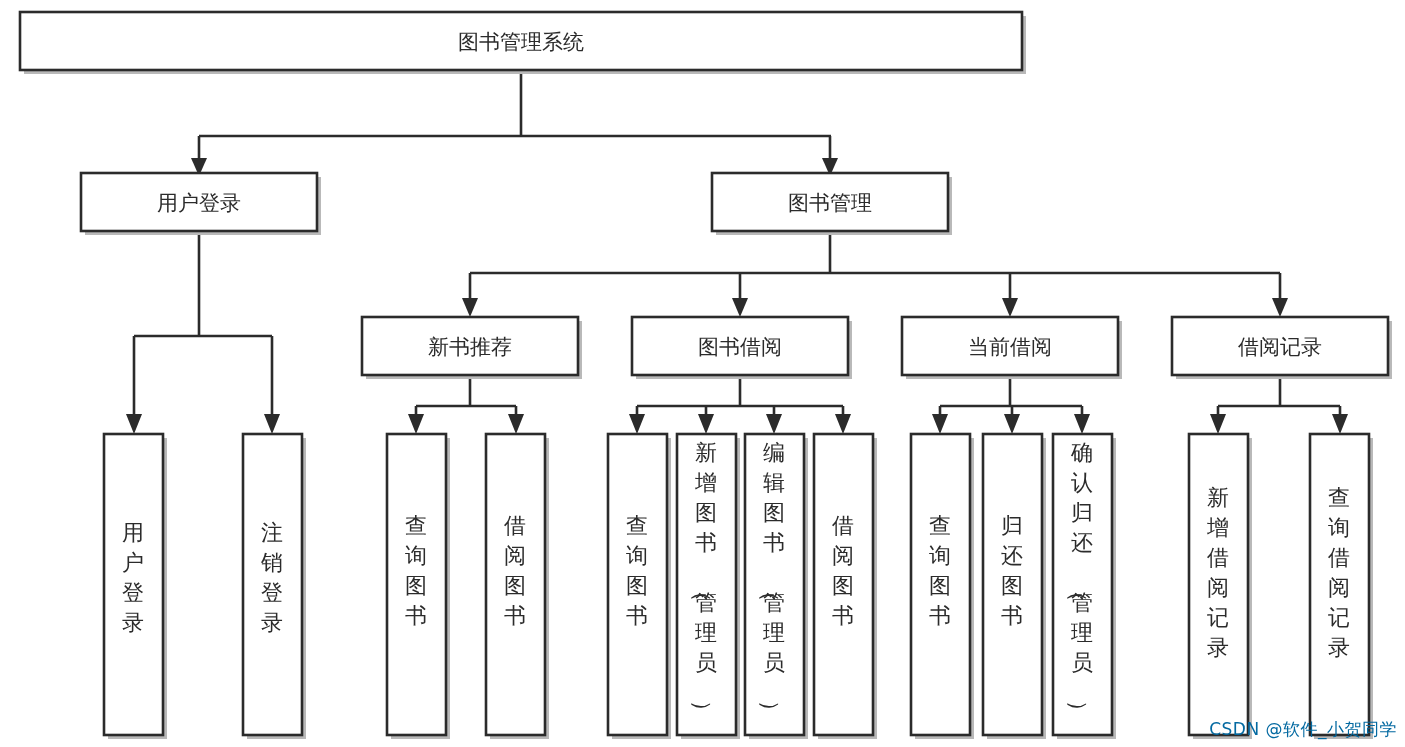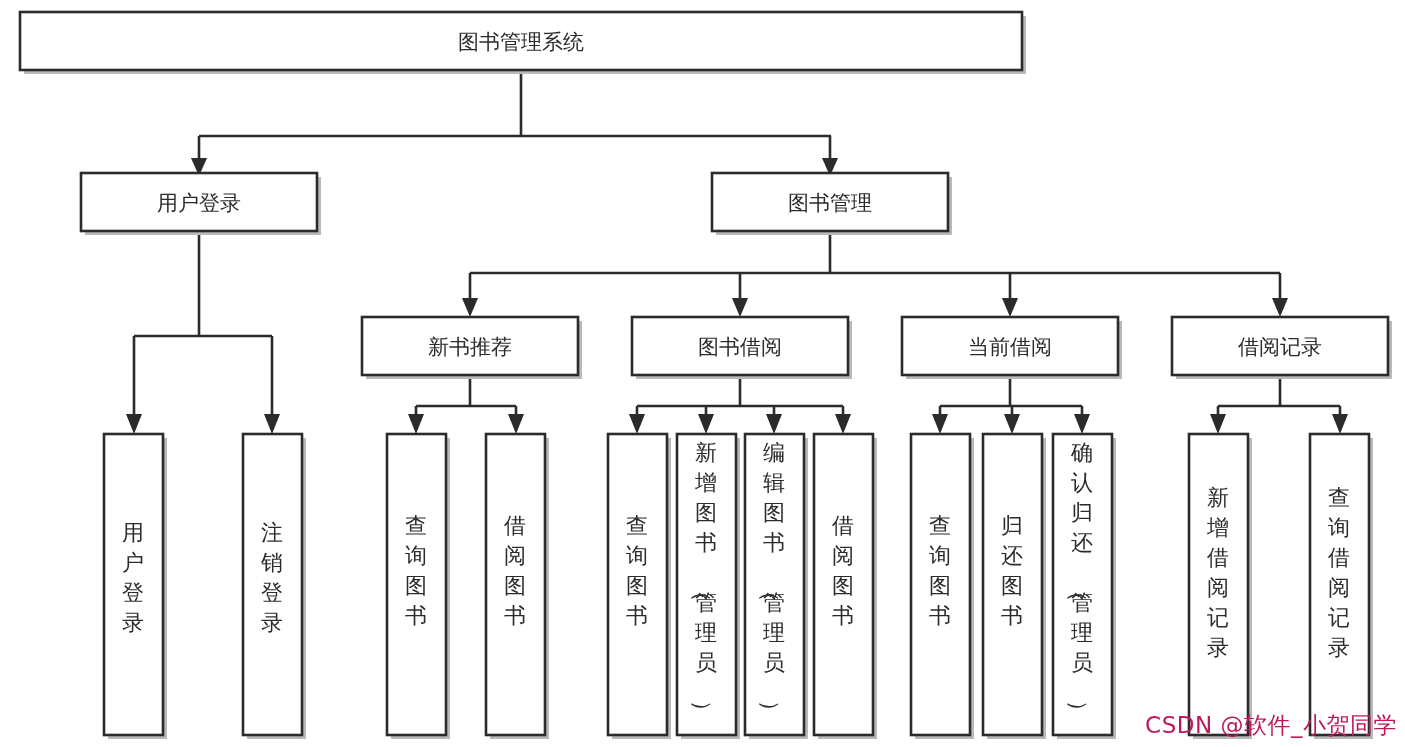--- a/index.html
+++ b/index.html
@@ -56,22 +56,22 @@
     font-family: "DejaVu Sans", "Liberation Sans", sans-serif;
     font-size: 22px;
     fill: #2b2b2b;
     text-anchor: middle;
   }
   .watermark {
     position: absolute;
     right: 8px;
     bottom: 6px;
     font-family: "DejaVu Sans", "Liberation Sans", sans-serif;
-    font-size: 23px;
-    color: #be185d;
+    font-size: 17px;
+    color: #0369a1;
     white-space: nowrap;
     letter-spacing: 0.5px;
     pointer-events: none;
   }
 </style>
 </head>
 <body>
 
 <div id="diagram-root">
 

